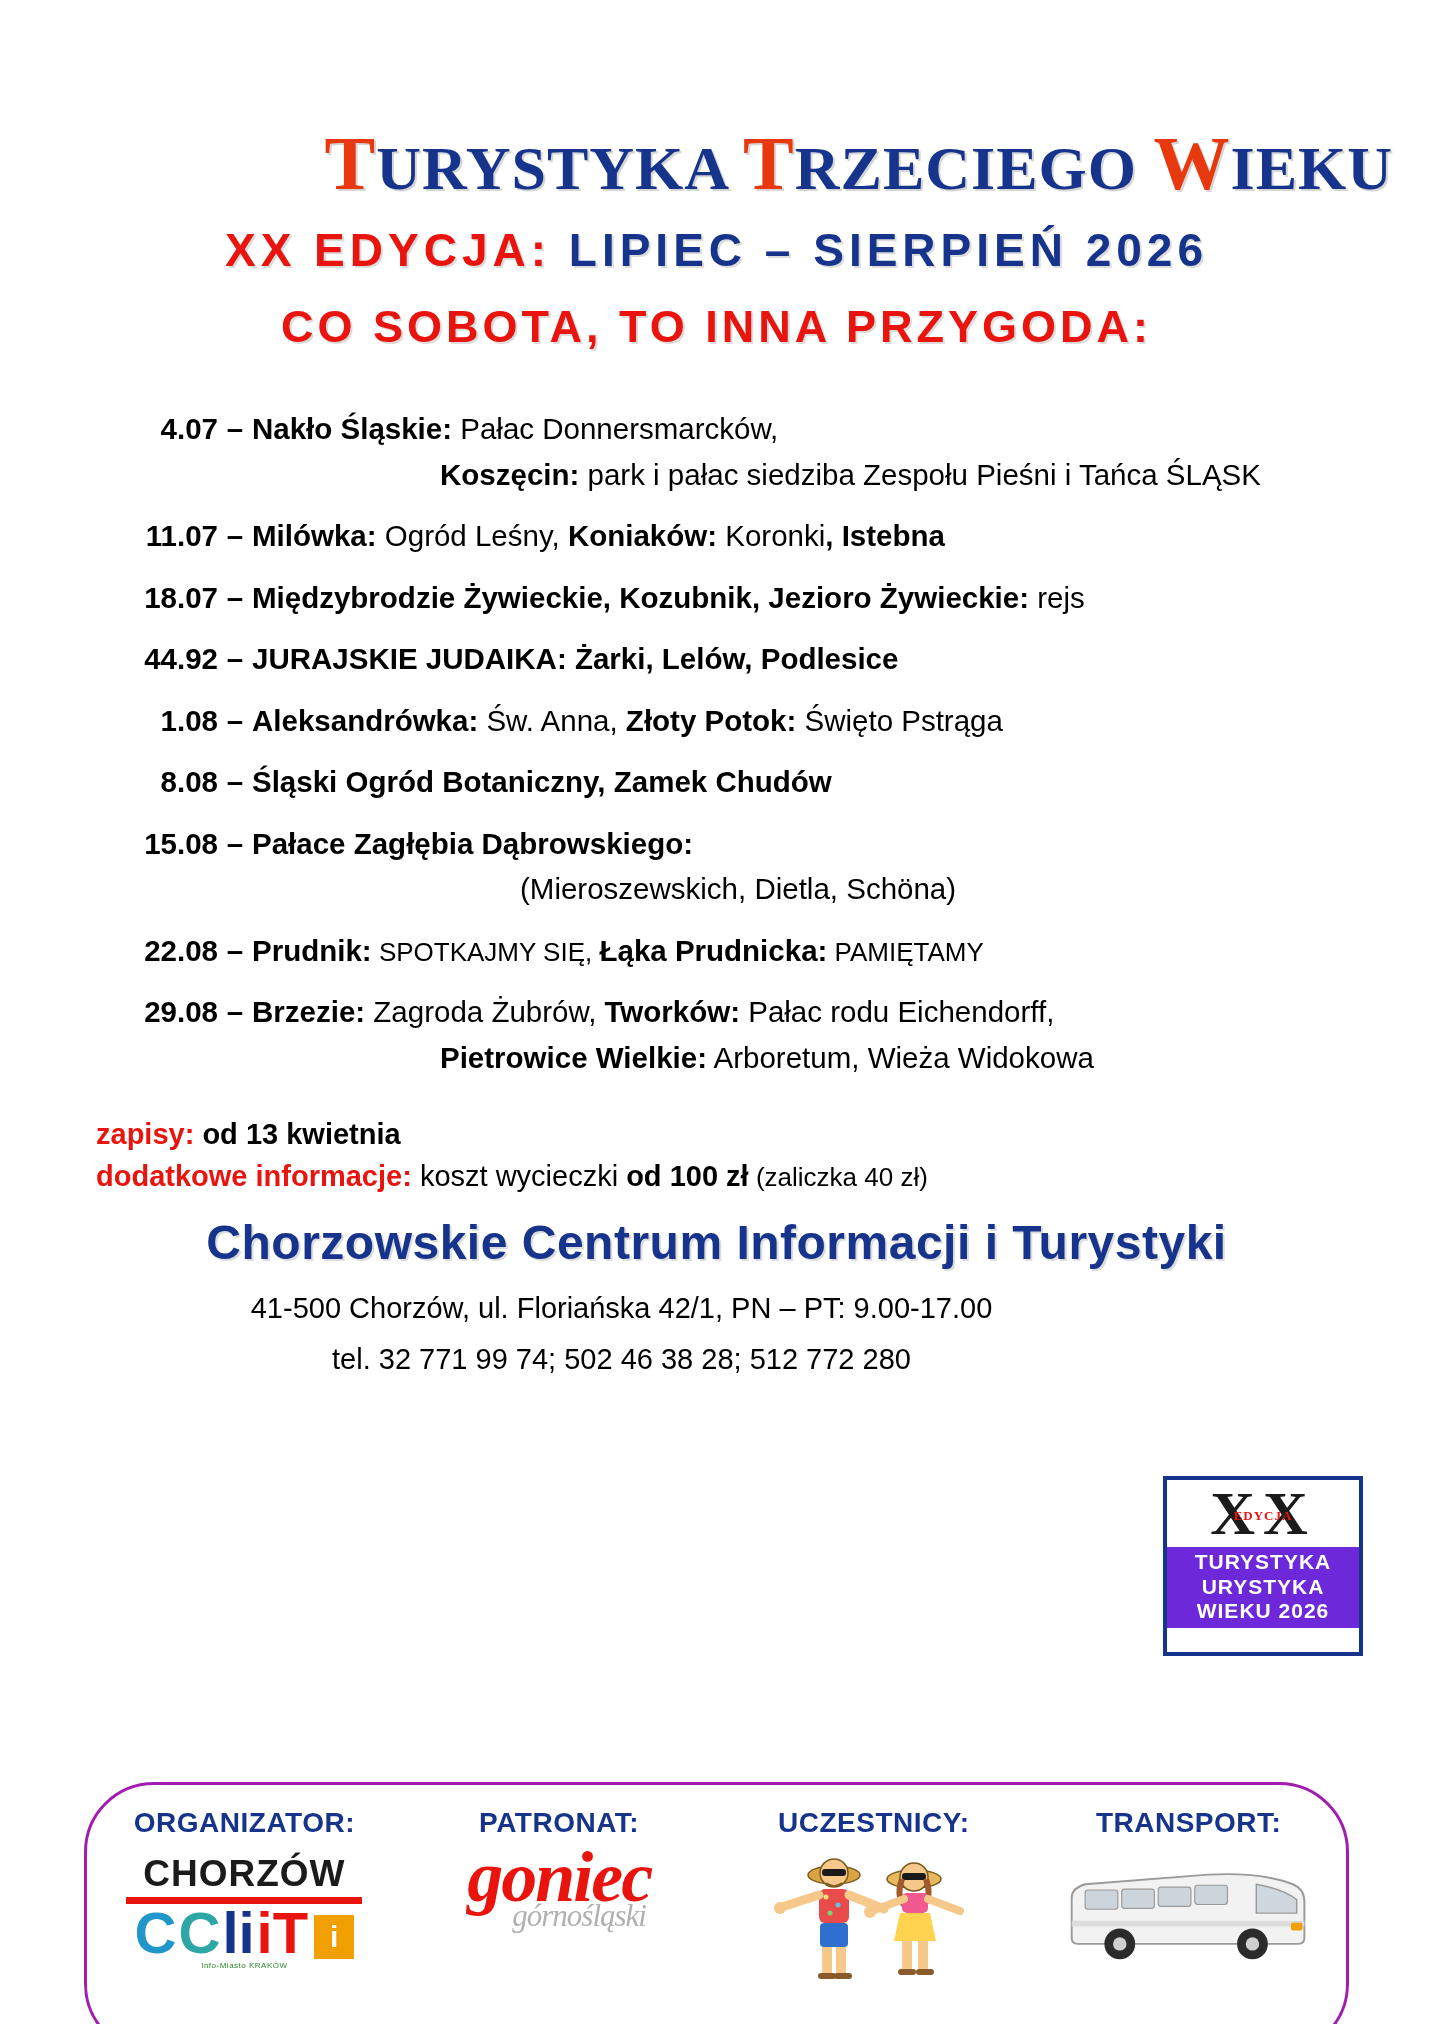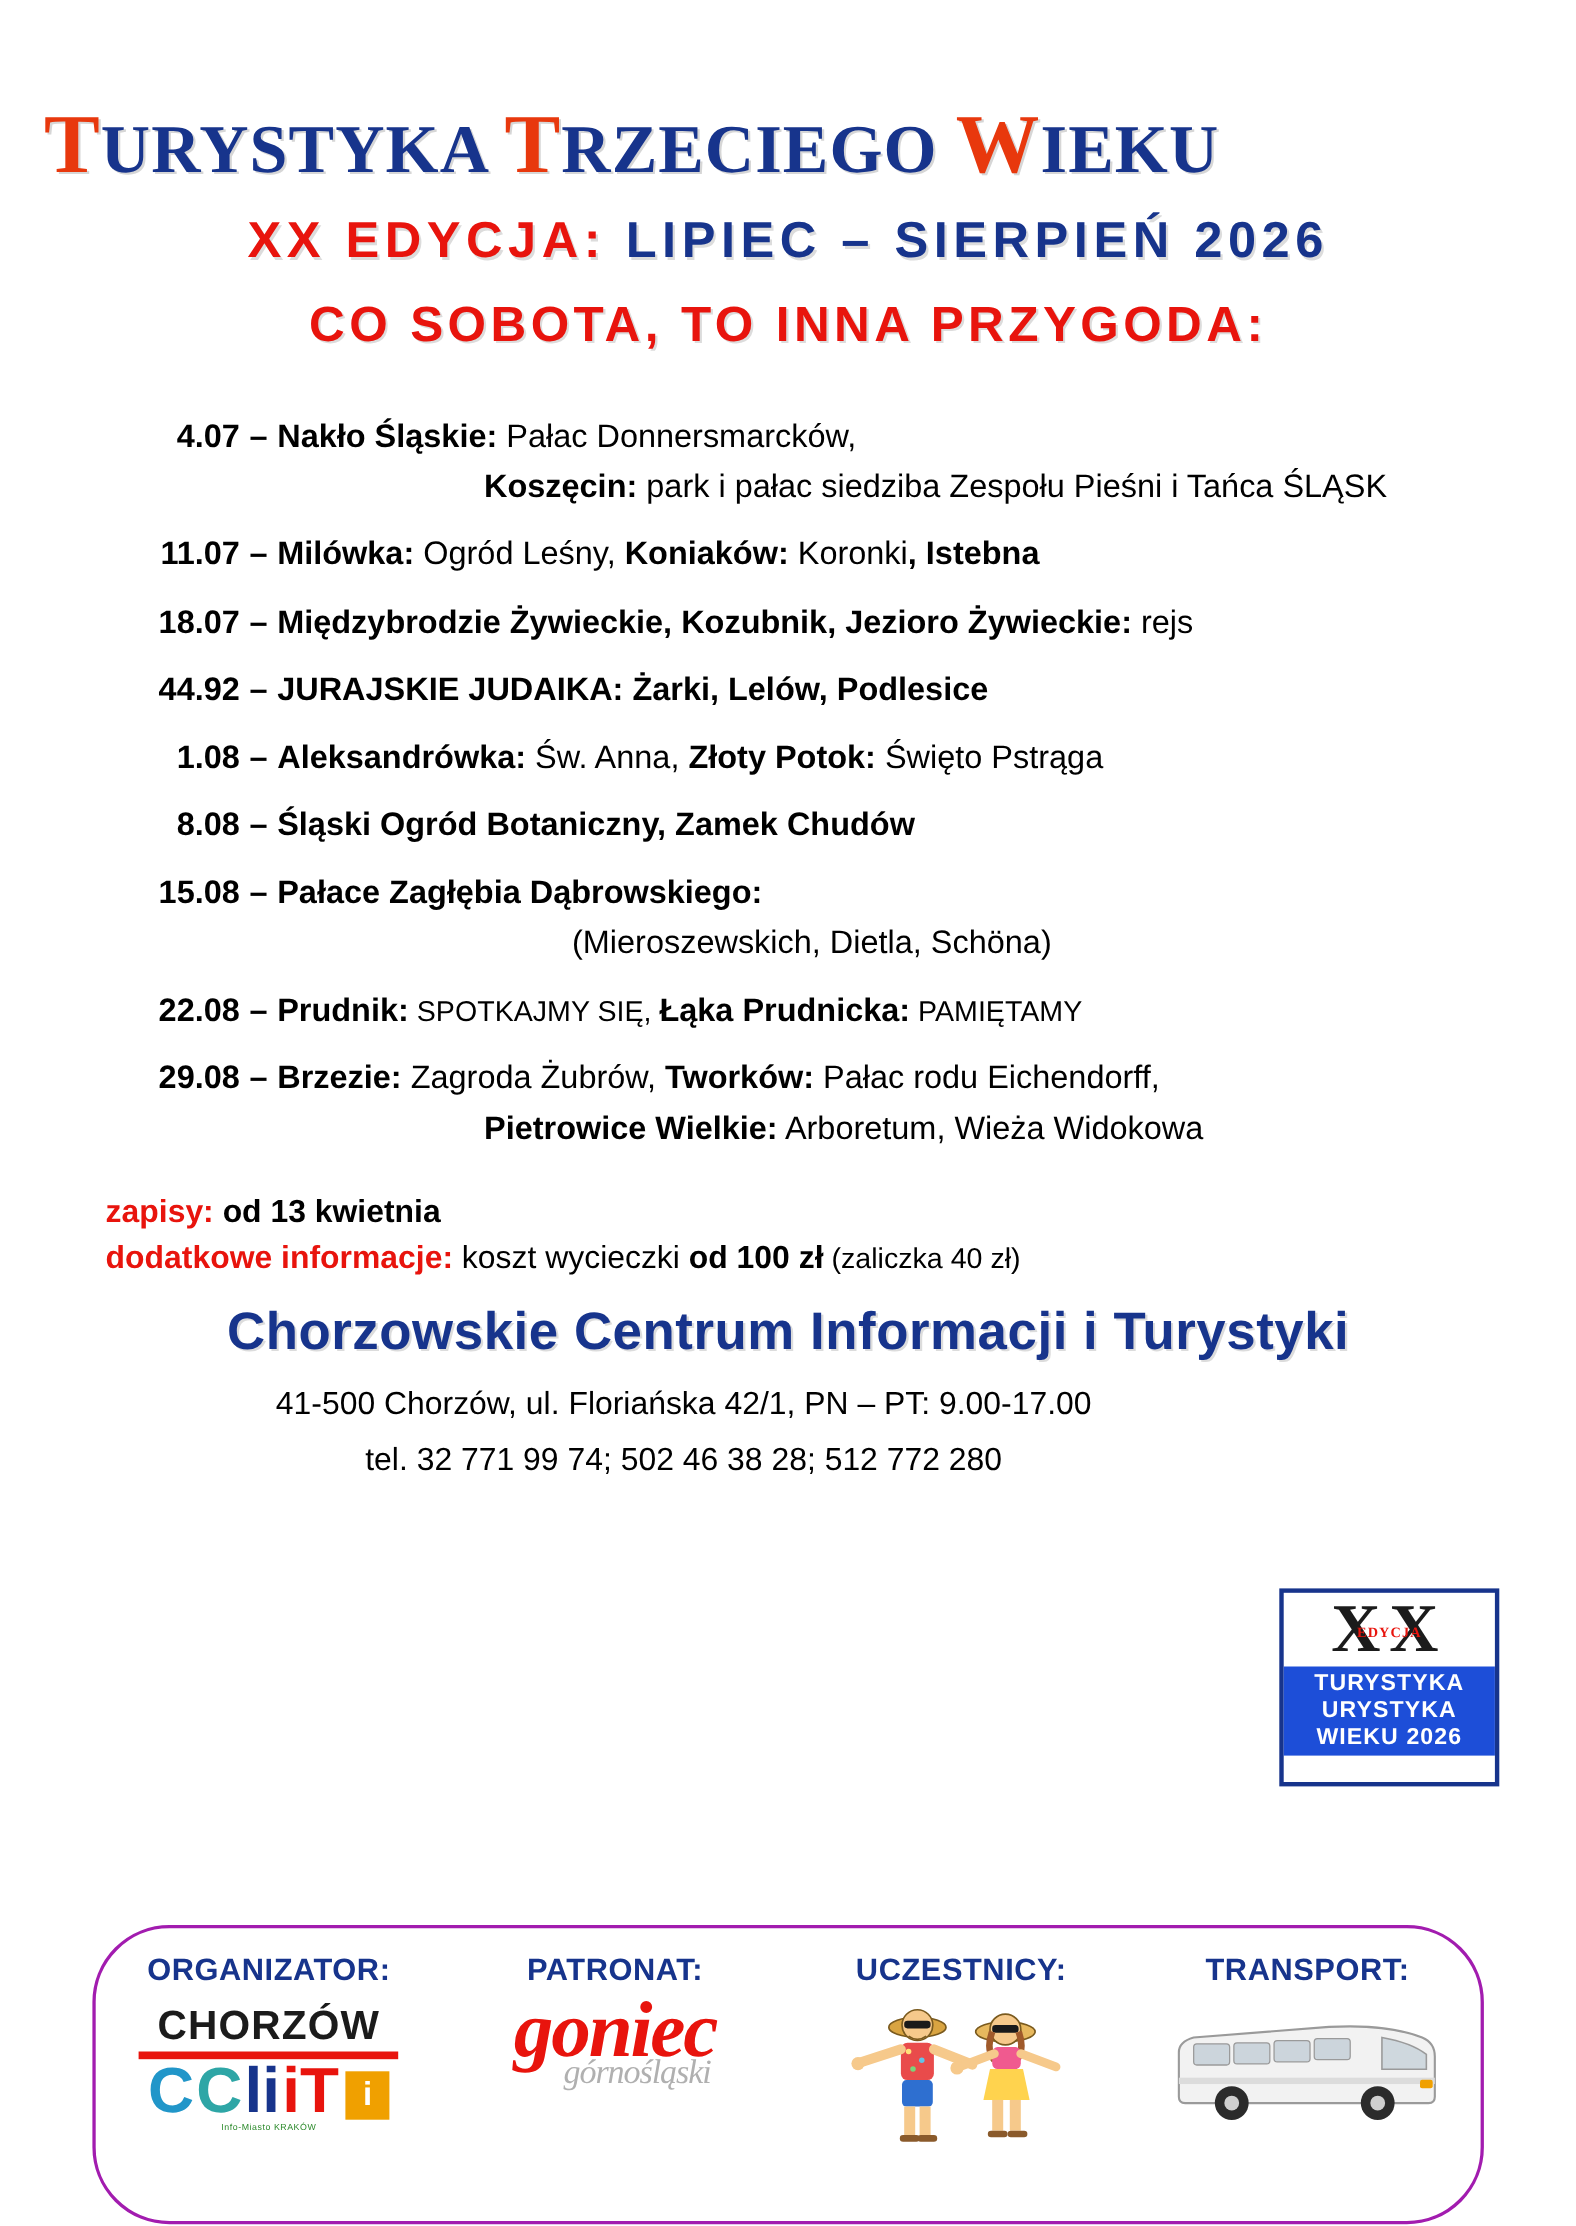--- a/index.html
+++ b/index.html
@@ -18,22 +18,22 @@
   .poster {
     width: 1433px;
     height: 2024px;
     box-sizing: border-box;
     padding: 0 40px;
     position: relative;
   }
 
   
   .title-1 {
-    text-align: left;
-    margin-top: 88px;
+    text-align: right;
+    margin-top: 120px;
     font-family: "Liberation Serif", serif;
     font-weight: bold;
     font-size: 62px;
     letter-spacing: 1px;
     color: #17348c;
     white-space: nowrap;
     text-shadow: 2px 2px 0 rgba(180,180,180,0.55);
   }
   .title-1 .cap {
     color: #e8380d;
@@ -179,21 +179,21 @@
     position: absolute;
     top: 26px;
     left: 0;
     right: 0;
     font-size: 13px;
     letter-spacing: 1px;
     color: #e8140d;
     font-weight: bold;
   }
   .xx-logo .bar {
-    background: #1d4ed8;
+    background: #6d28d9;
     color: #ffffff;
     font-weight: bold;
     font-size: 21px;
     letter-spacing: 1px;
     padding: 3px 0 4px;
     margin-top: 4px;
     line-height: 1.18;
   }
 
   

